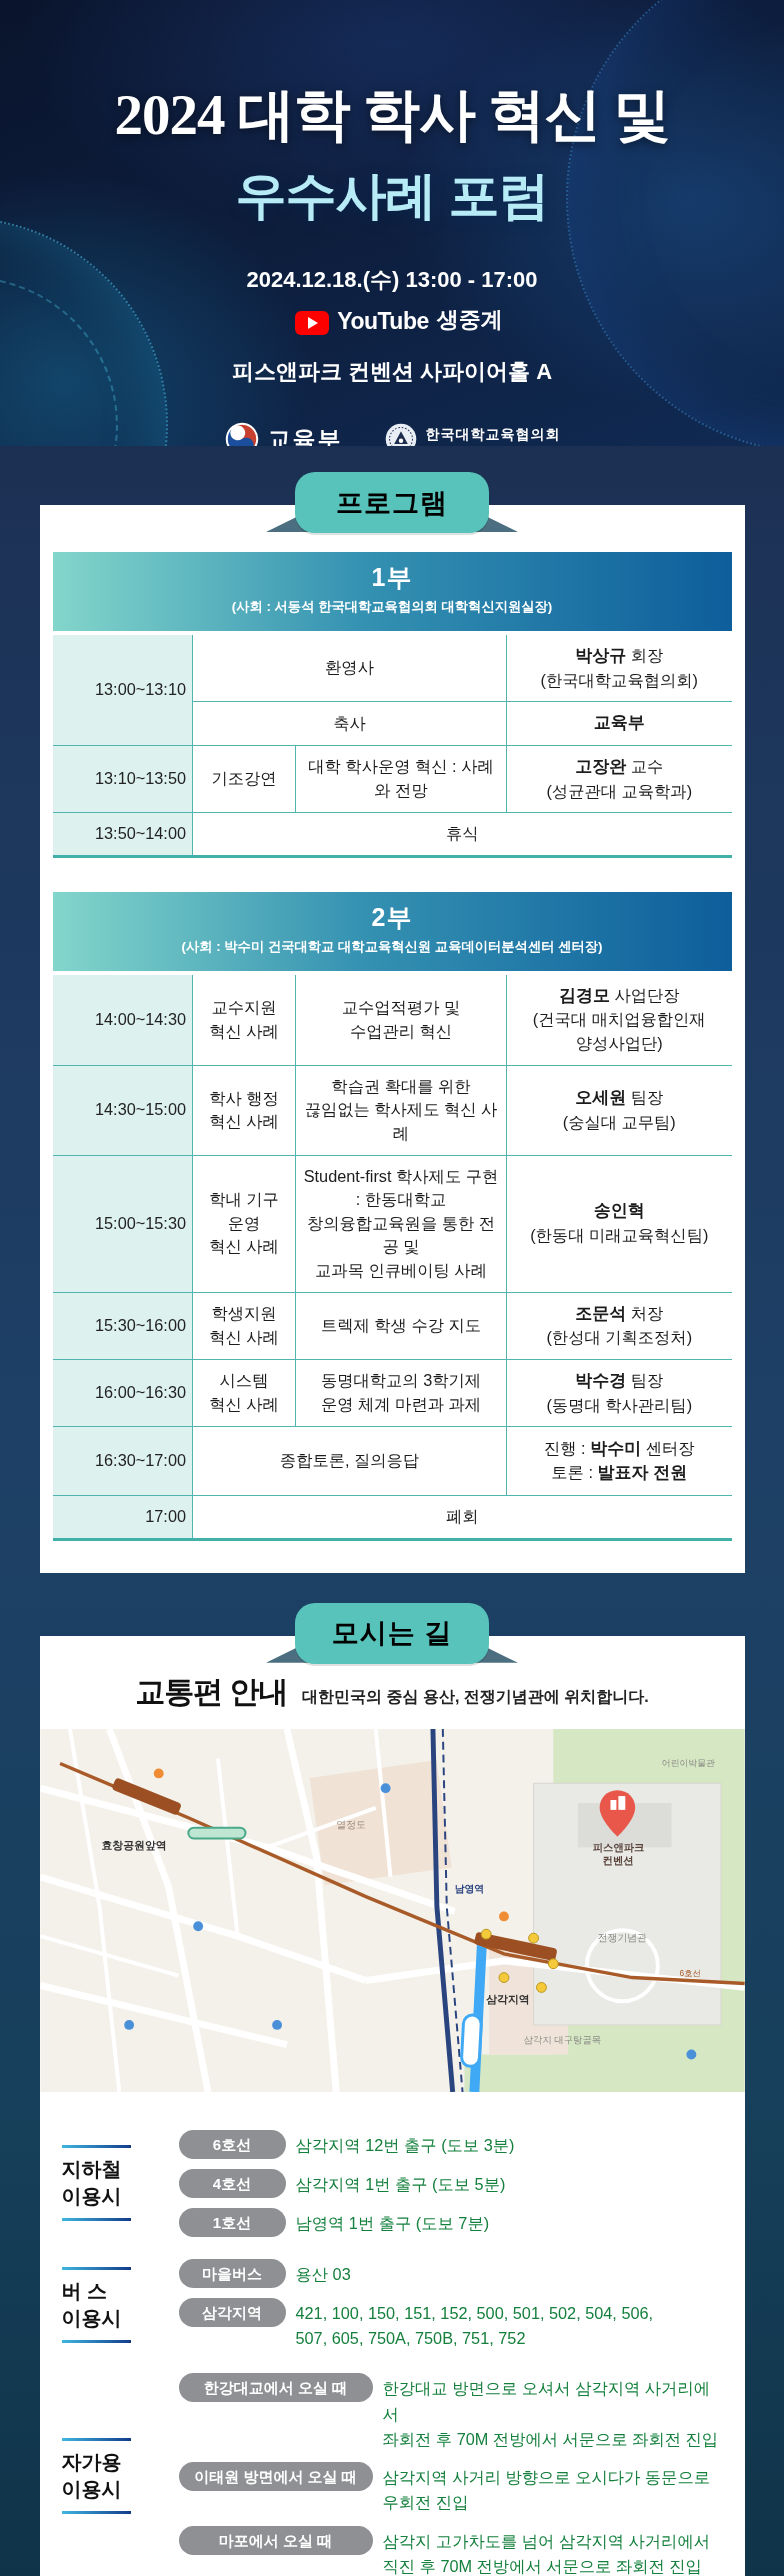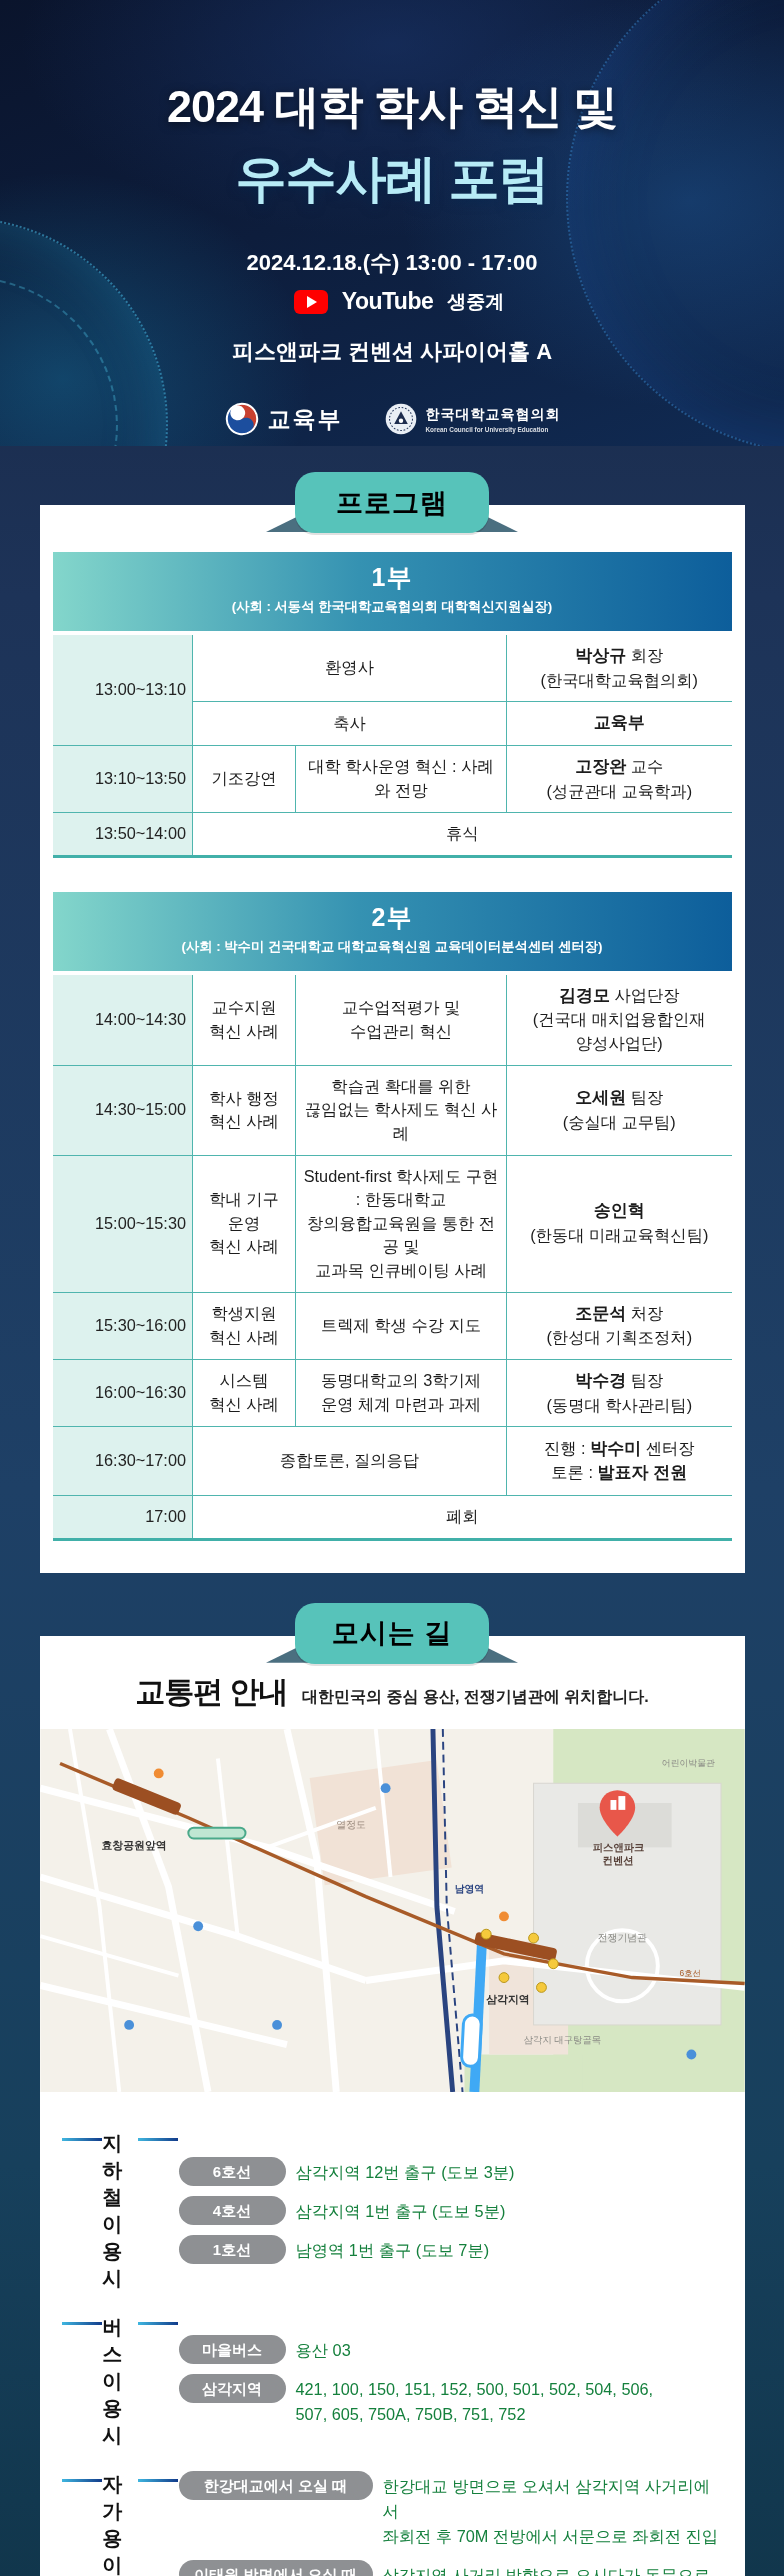--- a/index.html
+++ b/index.html
@@ -24,32 +24,33 @@
       radial-gradient(494px 257px at 50% 10%, rgba(30,60,120,.5), transparent 75%),
       linear-gradient(160deg,#0a142c 0%,#0d1d3c 45%,#102a52 100%);
     overflow:hidden;
   }
   .orb { position:absolute; border-radius:50%; border:2px dotted rgba(80,210,255,.45); }
   .orb1 { width:415px; height:415px; left:-247px; top:217px; box-shadow:inset 0 0 59px rgba(40,190,240,.25); }
   .orb2 { width:514px; height:514px; right:-296px; top:-59px; border-color:rgba(70,170,255,.35); box-shadow:inset 0 0 79px rgba(40,120,240,.2); }
   .orb3 { width:296px; height:296px; left:-178px; top:277px; border-style:dashed; border-color:rgba(90,220,255,.3); }
   .hero-inner { position:relative; z-index:2; text-align:center; padding-top:77px; }
   .hero-title1 {
-    color:#ffffff; font-size:45px; font-weight:900; letter-spacing:-1px;
+    color:#ffffff; font-size:57px; font-weight:900; letter-spacing:-1px;
     text-shadow:0 2px 10px rgba(0,0,0,.5);
+    font-family:Liberation Serif, serif;
   }
   .hero-title2 {
     color:#b7ebf6; font-size:51px; font-weight:900; letter-spacing:-1px; margin-top:8px;
     text-shadow:0 2px 12px rgba(0,40,80,.6);
   }
   .hero-date {
     margin-top:34px; color:#fff; font-size:22px; font-weight:700;
     display:flex; align-items:center; justify-content:center; gap:10px;flex-direction:column;
   }
-  .yt-badge { display:inline-flex; align-items:center; gap:14px; margin-left:14px; }
+  .yt-badge { display:inline-flex; align-items:flex-end; gap:8px; margin-left:14px; }
   .yt-rect {
     width:34px; height:24px; background:#ff0000; border-radius:6px;
     display:inline-flex; align-items:center; justify-content:center;
   }
   .yt-rect::after { content:""; display:block; width:0; height:0;
     border-left:10px solid #fff; border-top:6px solid transparent; border-bottom:6px solid transparent; margin-left:2px; }
   .yt-word { font-weight:800; font-size:23px; color:#fff; letter-spacing:-0.5px; }
   .hero-venue { margin-top:22px; color:#fff; font-size:22px; font-weight:700; }
   .hero-logos { margin-top:34px; display:flex; align-items:center; justify-content:center; gap:41px; }
   .logo { display:flex; align-items:center; gap:8px; }
@@ -95,21 +96,21 @@
   .r-tall { height:69px; }
 
   
   .traffic-head { text-align:center; margin-bottom:16px; }
   .traffic-title { font-size:30px; font-weight:900; color:#111; letter-spacing:-1px; display:inline; }
   .traffic-sub { font-size:16px; color:#222; display:inline; margin-left:10px; font-weight:600; }
   .mapbox { width:705px; height:363px; display:block; }
 
   .transport { padding:16px 22px 0; }
   .t-block { display:flex; margin-top:22px; }
-  .t-side { width:117px; flex:none; display:flex; flex-direction:row; justify-content:center; align-items:flex-start; }
+  .t-side { width:117px; flex:none; display:flex; flex-direction:column; justify-content:center; align-items:flex-start; }
   .t-side .rule { width:69px; height:3px; background:linear-gradient(90deg,#3fb6e0,#123b8a); margin:8px 0; }
   .t-side .hname { font-size:20px; font-weight:900; color:#111; line-height:1.35; white-space:pre-line; }
   .t-rows { flex:1; display:flex; flex-direction:column; gap:10px; justify-content:center; }
   .t-row { display:flex; align-items:flex-start; gap:10px; }
   .pill {
     flex:none; min-width:107px; padding:4px 14px; background:#8e9093; border-radius:15px;
     color:#fff; font-size:15px; font-weight:800; text-align:center; line-height:1.4;
   }
   .pill.wide { min-width:194px; }
   .t-text { font-size:16.3px; color:#15803d; line-height:1.55; padding-top:3px; white-space:pre-line; font-weight:500; }
@@ -124,21 +125,21 @@
     <div class="orb orb2"></div>
     <div class="orb orb3"></div>
     <div class="hero-inner">
       <div class="hero-title1">2024 대학 학사 혁신 및</div>
       <div class="hero-title2">우수사례 포럼</div>
       <div class="hero-date">
         <span>2024.12.18.(수) 13:00 - 17:00</span>
         <span class="yt-badge">
           <span class="yt-rect"></span>
           <span class="yt-word">YouTube</span>
-          <span style="font-weight:700; font-size:19px;">생중계</span>
+          <span style="font-weight:700; font-size:22px;">생중계</span>
         </span>
       </div>
       <div class="hero-venue">피스앤파크 컨벤션 사파이어홀 A</div>
       <div class="hero-logos">
         <div class="logo">
           <svg width="36" height="36" viewBox="0 0 40 40">
             <g transform="rotate(-35 20 20)">
               <circle cx="20" cy="20" r="18" fill="#ffffff"></circle>
               <path d="M20,3.5 a16.5,16.5 0 0 1 0,33 a8.25,8.25 0 0 1 0,-16.5 a8.25,8.25 0 0 0 0,-16.5 z" fill="#c8402f"></path>
               <path d="M20,3.5 a16.5,16.5 0 0 0 0,33 a8.25,8.25 0 0 0 0,-16.5 a8.25,8.25 0 0 1 0,-16.5 z" fill="#1c4e9e"></path>

